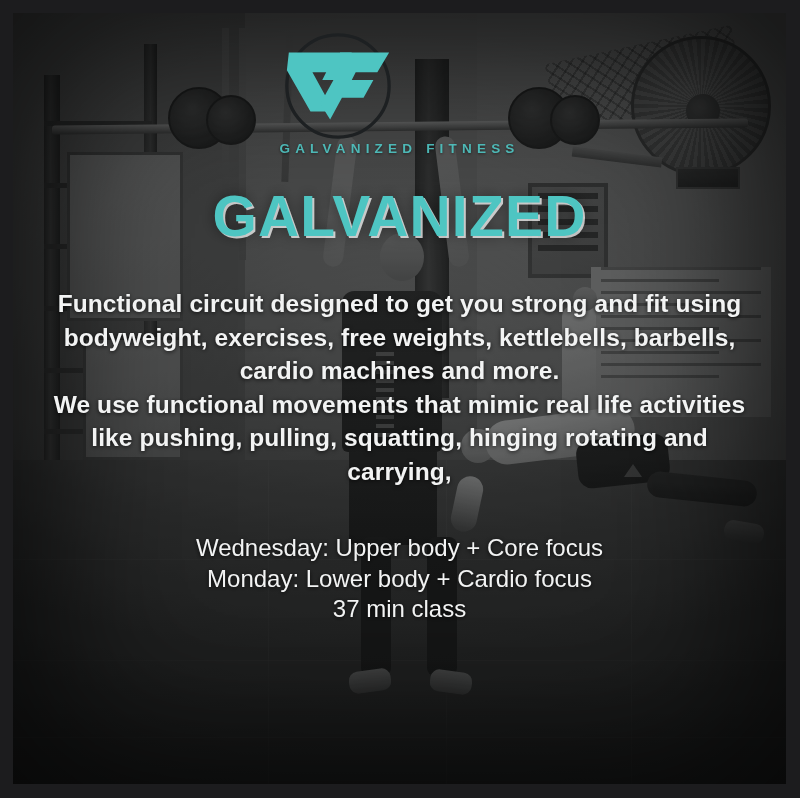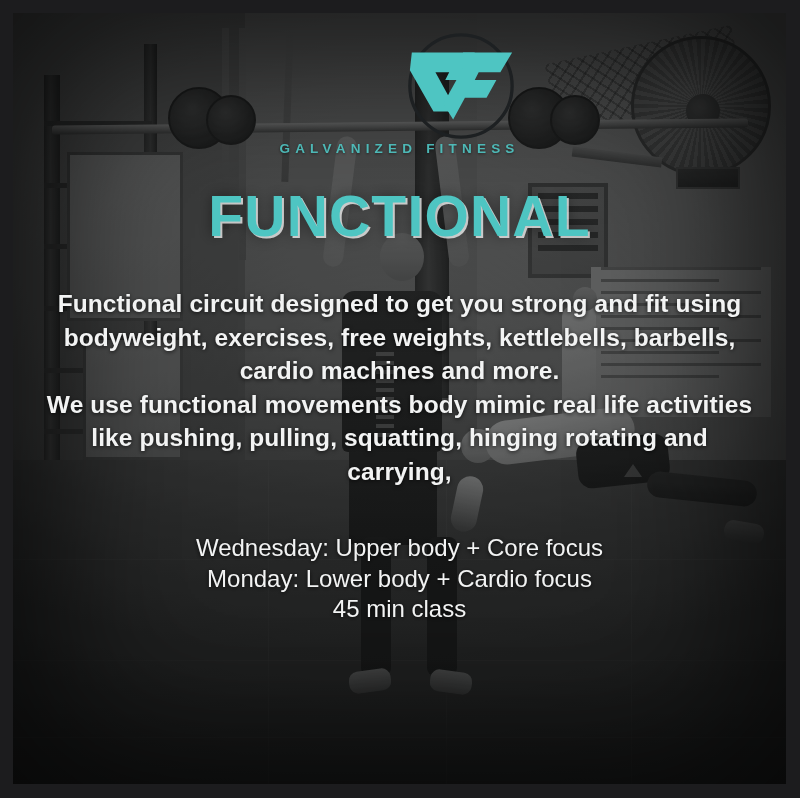--- a/index.html
+++ b/index.html
@@ -169,21 +169,21 @@
   .vignette{inset:0;box-shadow:inset 0 0 150px 46px rgba(0,0,0,.62);}
 
   
   .content{
     position:absolute;inset:13px 14px 14px 13px;
     display:flex;flex-direction:column;align-items:center;
     text-align:center;
   }
 
   
-  .logo{margin-top:14px;display:flex;flex-direction:column;align-items:flex-end;}
+  .logo{margin-top:14px;display:flex;flex-direction:column;align-items:flex-start;}
   .logo-mark{width:118px;height:118px;display:block;}
   .logo-word{
     margin-top:-4px;
     color:#4fc3c0;
     font-size:13.5px;font-weight:700;letter-spacing:5.2px;
     text-shadow:0 1px 3px rgba(0,0,0,.55);
     opacity:.92;
   }
 
   
@@ -317,27 +317,27 @@
       <svg class="logo-mark" viewBox="0 0 120 120">
         <circle cx="60" cy="60" r="52" fill="none" stroke="#1d2022" stroke-width="3.4"></circle>
 
         <path d="M10 26 H74 L58 54 H44 L48 46 H34 L46 68 L56 86 L32 86 L8 44 Z" fill="#4ec5c2"></path>
 
         <path d="M62 26 H112 L100 46 H78 L74 54 H96 L86 72 H64 L52 94 L42 78 L62 42 Z" fill="#4ec5c2"></path>
       </svg>
       <div class="logo-word">GALVANIZED FITNESS</div>
     </div>
 
-    <div class="title">FUNCTIONAL</div>
+    <div class="title">GALVANIZED</div>
 
     <div class="body-copy">
       <p>Functional circuit designed to get you strong and fit using bodyweight, exercises, free weights, kettlebells, barbells, cardio machines and more.</p>
-      <p>We use functional movements body mimic real life activities like pushing, pulling, squatting, hinging rotating and carrying,</p>
+      <p>We use functional movements that mimic real life activities like pushing, pulling, squatting, hinging rotating and carrying,</p>
     </div>
 
     <div class="schedule">
       <div>Wednesday: Upper body + Core focus</div>
       <div>Monday: Lower body + Cardio focus</div>
-      <div>45 min class</div>
+      <div>37 min class</div>
     </div>
 
   </div>
 </div>
 
 </body></html>

